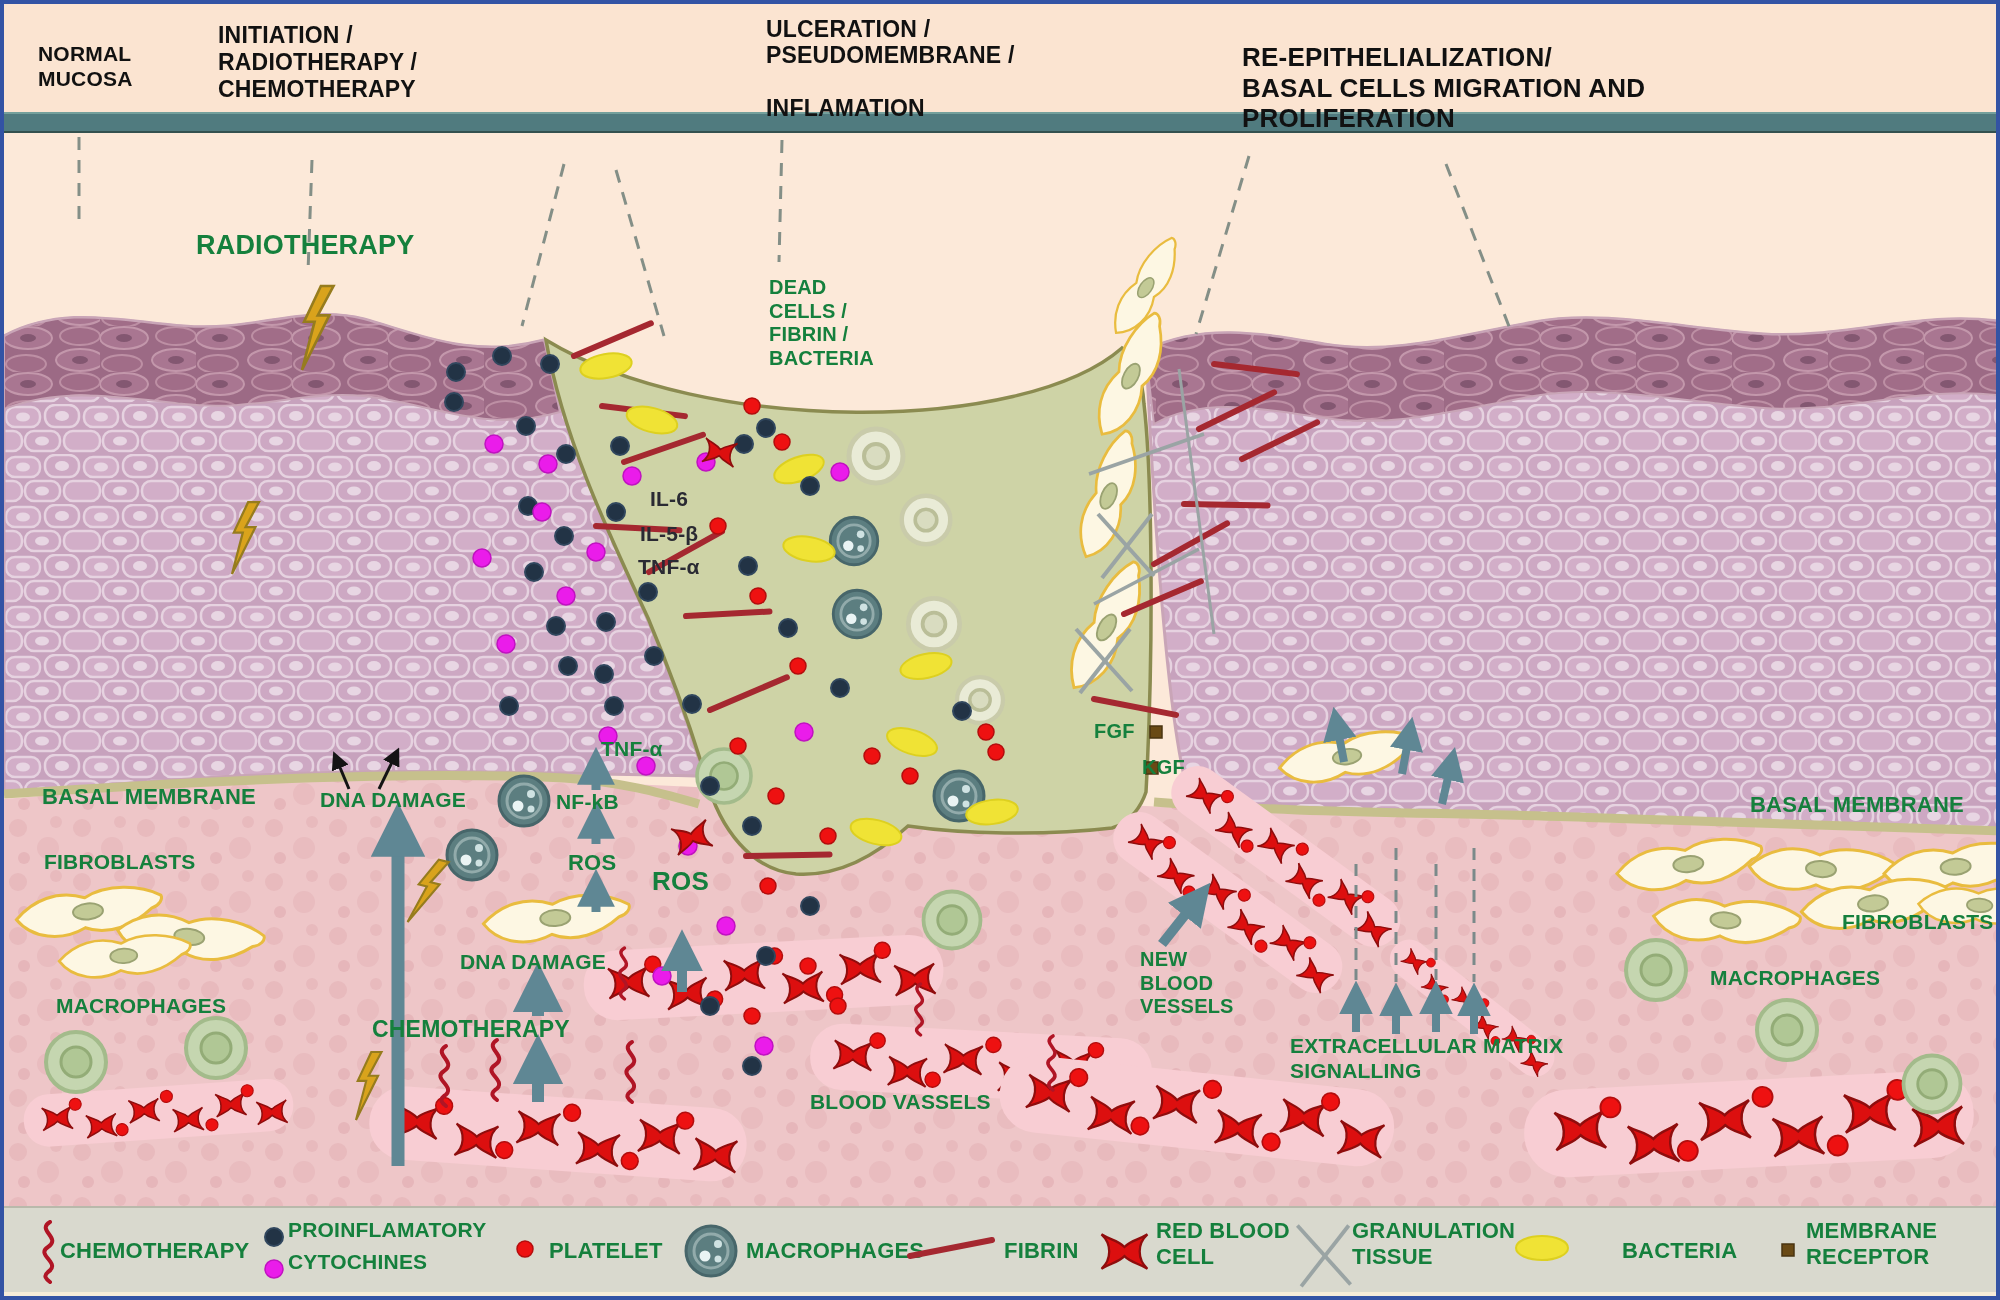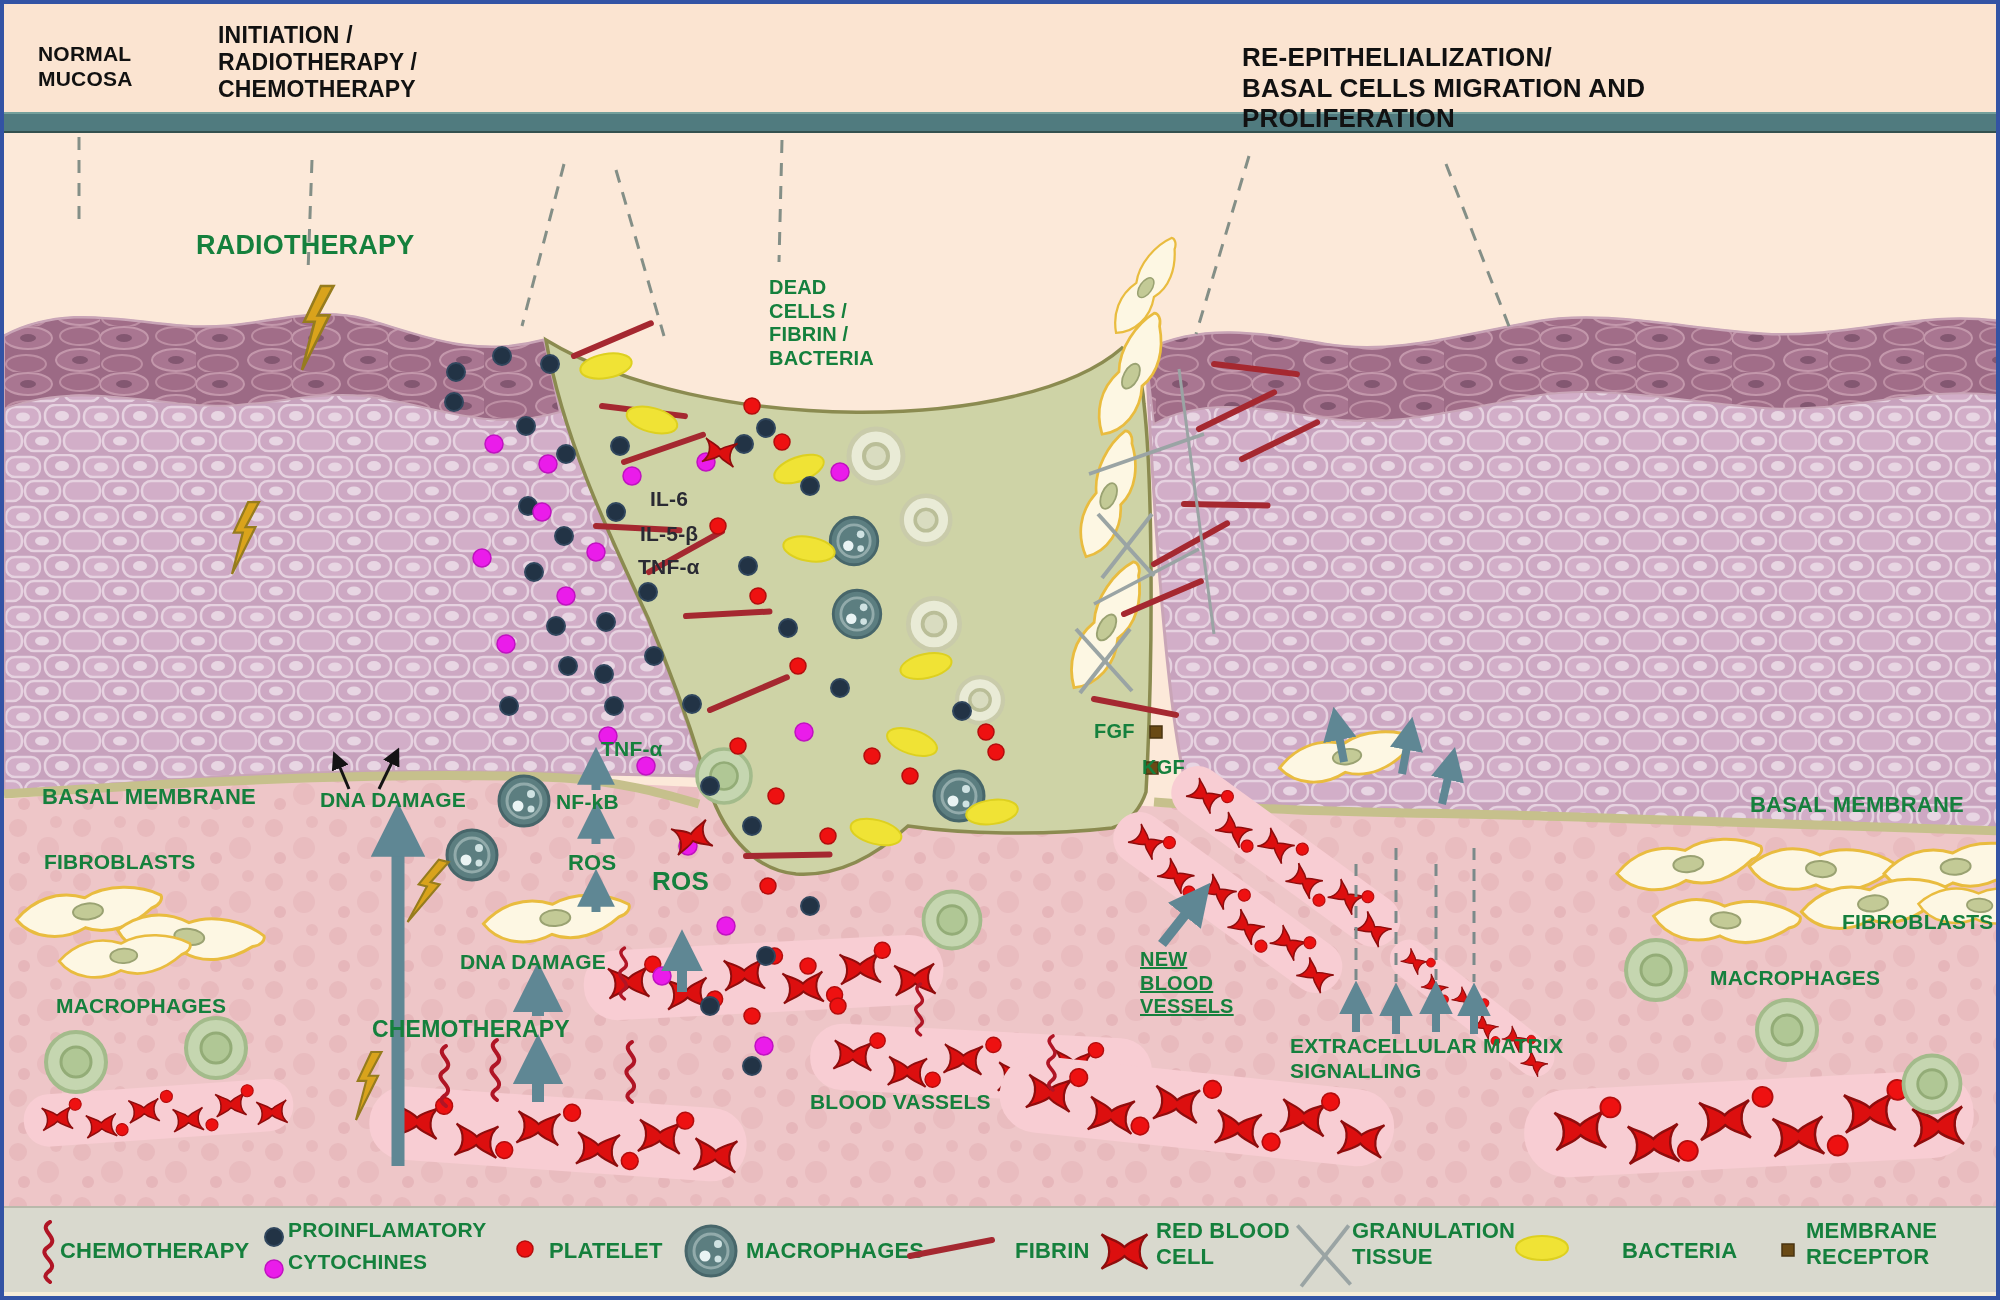--- a/index.html
+++ b/index.html
@@ -363,20 +363,24 @@
 </svg>
 
 <div id="hdr"></div>
 <div id="tealbar"></div>
 
 <div class="lbl stage" style="left:34px;top:38px;width:150px;text-align:left;font-size:21px;">NORMAL
 MUCOSA</div>
 <div class="lbl stage" style="left:214px;top:18px;font-size:23px;">INITIATION /
 RADIOTHERAPY /
 CHEMOTHERAPY</div>
+<div class="lbl stage" style="left:762px;top:12px;font-size:23px;line-height:1.14;">ULCERATION /
+PSEUDOMEMBRANE /
+
+INFLAMATION</div>
 <div class="lbl stage" style="left:1238px;top:38px;font-size:26px;">RE-EPITHELIALIZATION/
 BASAL CELLS MIGRATION AND
 PROLIFERATION</div>
 
 <div class="lbl" style="left:192px;top:226px;font-size:27px;">RADIOTHERAPY</div>
 <div class="lbl" style="left:765px;top:272px;font-size:20px;">DEAD
 CELLS /
 FIBRIN /
 BACTERIA</div>
 <div class="lbl" style="left:646px;top:483px;font-size:21px;color:#2a2a33;">IL-6</div>
@@ -390,21 +394,21 @@
 <div class="lbl" style="left:1746px;top:788px;font-size:22px;">BASAL MEMBRANE</div>
 <div class="lbl" style="left:40px;top:846px;font-size:21px;">FIBROBLASTS</div>
 <div class="lbl" style="left:1838px;top:906px;font-size:21px;">FIBROBLASTS</div>
 <div class="lbl" style="left:52px;top:990px;font-size:21px;">MACROPHAGES</div>
 <div class="lbl" style="left:1706px;top:962px;font-size:21px;">MACROPHAGES</div>
 <div class="lbl" style="left:316px;top:784px;font-size:21px;">DNA DAMAGE</div>
 <div class="lbl" style="left:456px;top:946px;font-size:21px;">DNA DAMAGE</div>
 <div class="lbl" style="left:368px;top:1012px;font-size:23px;">CHEMOTHERAPY</div>
 <div class="lbl" style="left:1090px;top:716px;font-size:20px;">FGF</div>
 <div class="lbl" style="left:1138px;top:752px;font-size:20px;text-align:right;">KGF</div>
-<div class="lbl" style="left:1136px;top:944px;font-size:20px;text-decoration:underline;">NEW
+<div class="lbl" style="left:1136px;top:944px;font-size:20px;">NEW
 BLOOD
 VESSELS</div>
 <div class="lbl" style="left:1286px;top:1030px;font-size:21px;">EXTRACELLULAR MATRIX
 SIGNALLING</div>
 <div class="lbl" style="left:806px;top:1086px;font-size:21px;">BLOOD VASSELS</div>
 
 <div id="legend"></div>
 <svg class="lgicon" style="left:28px;top:1216px;" width="26" height="64">
       <use href="#squig" transform="translate(8,2)"></use>
     </svg>
@@ -419,21 +423,21 @@
       <use href="#plt" x="13" y="13"></use>
     </svg>
 <div class="lbl" style="left:545px;top:1234px;font-size:22px;">PLATELET</div>
 <svg class="lgicon" style="left:678px;top:1218px;" width="58" height="58">
       <use href="#neutro" transform="translate(29,29)"></use>
     </svg>
 <div class="lbl" style="left:742px;top:1234px;font-size:22px;">MACROPHAGES</div>
 <svg class="lgicon" style="left:902px;top:1228px;" width="90" height="34">
       <use href="#fibline" transform="translate(4,24)"></use>
     </svg>
-<div class="lbl" style="left:1000px;top:1234px;font-size:22px;margin-left:11px;">FIBRIN</div>
+<div class="lbl" style="left:1000px;top:1234px;font-size:22px;">FIBRIN</div>
 <svg class="lgicon" style="left:1090px;top:1224px;" width="60" height="48">
       <use href="#rbc" transform="translate(4,4) scale(1.15)"></use>
     </svg>
 <div class="lbl" style="left:1152px;top:1214px;font-size:22px;">RED BLOOD
 CELL</div>
 <svg class="lgicon" style="left:1288px;top:1216px;" width="64" height="72">
       <use href="#granx" transform="translate(32,34) scale(0.95)"></use>
     </svg>
 <div class="lbl" style="left:1348px;top:1214px;font-size:22px;">GRANULATION
 TISSUE</div>

